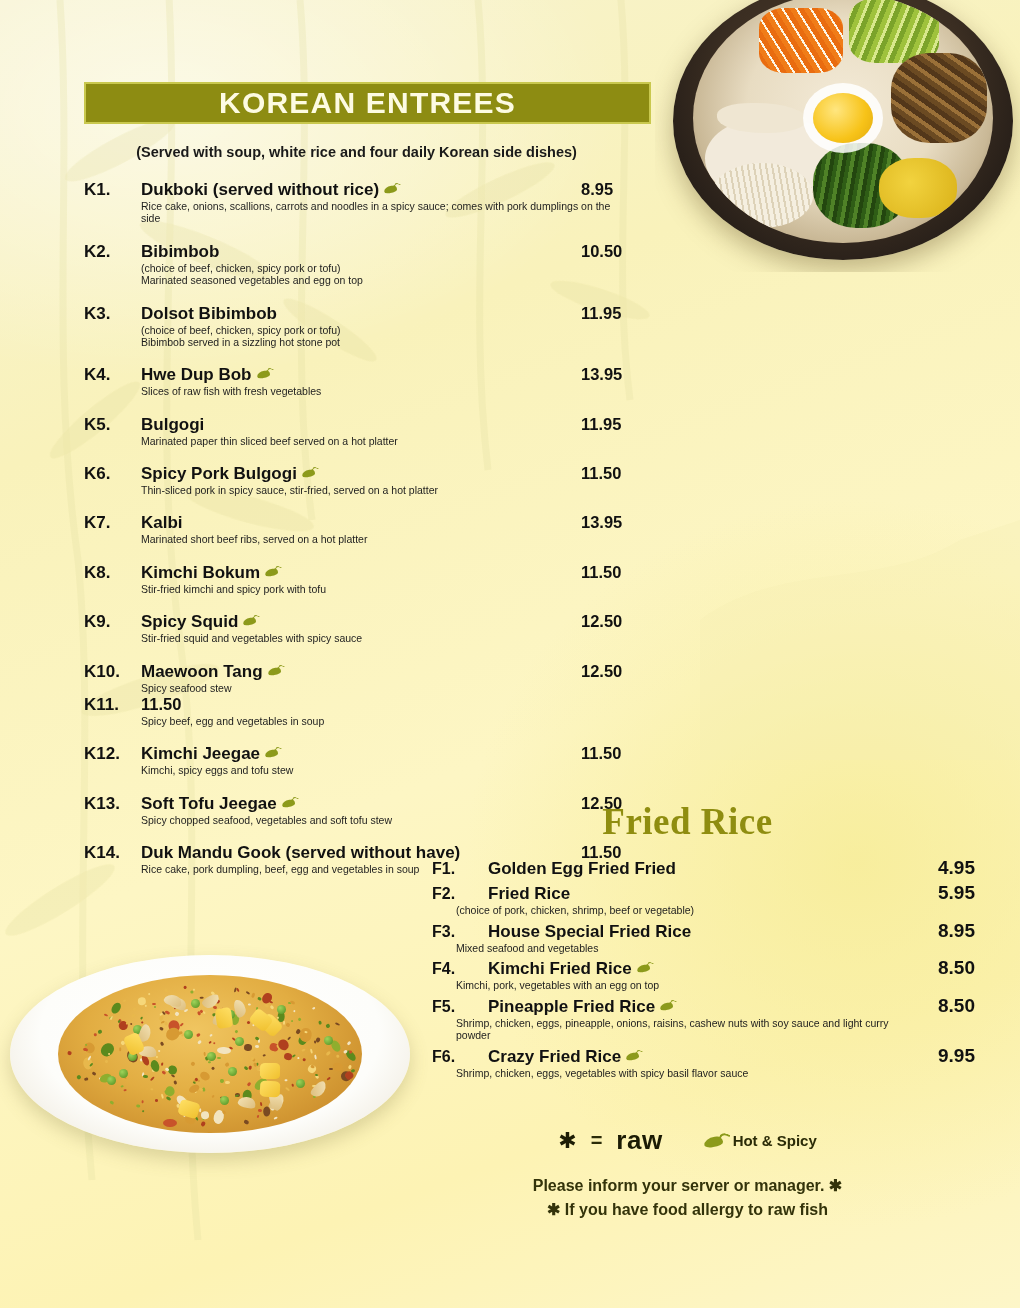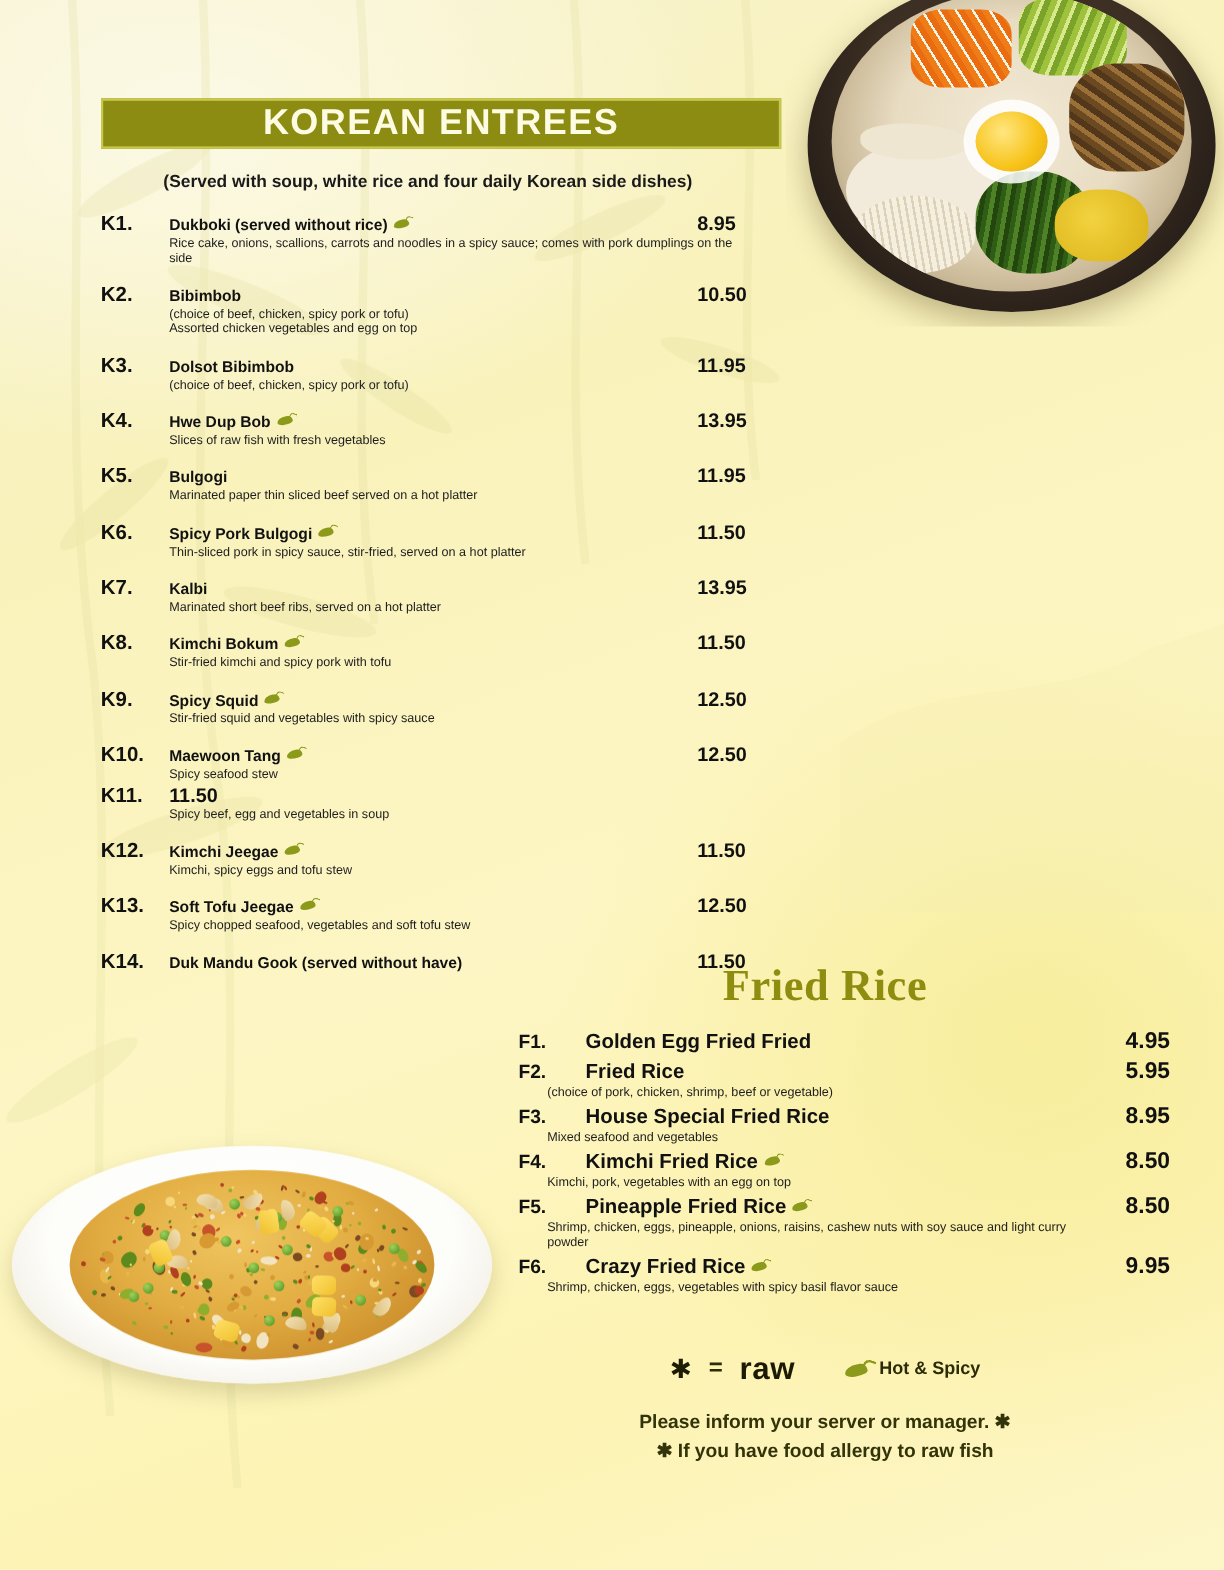--- a/index.html
+++ b/index.html
@@ -155,21 +155,21 @@
   }
   .mr-code {
     width: 57px;
     flex: 0 0 57px;
     font-size: 17px;
     font-weight: bold;
     color: #111;
   }
   .mr-name {
     flex: 1 1 auto;
-    font-size: 13px;
+    font-size: 17px;
     font-weight: bold;
     color: #111;
     white-space: nowrap;
     margin-top: 16px;
   }
   .mr-price {
     flex: 0 0 70px;
     text-align: left;
     font-size: 16.5px;
     font-weight: bold;
@@ -392,29 +392,30 @@
         </div>
         <div class="mr-desc">Rice cake, onions, scallions, carrots and noodles in a spicy sauce; comes with pork dumplings on the side</div>
       </div>
       <div class="menu-row">
         <div class="mr-line">
           <span class="mr-code">K2.</span>
           <span class="mr-name"><span>Bibimbob</span></span>
           <span class="mr-price">10.50</span>
         </div>
         <div class="mr-desc">(choice of beef, chicken, spicy pork or tofu)</div>
-        <div class="mr-desc">Assorted chicken vegetables and egg on top</div>
+        <div class="mr-desc">Marinated seasoned vegetables and egg on top</div>
       </div>
       <div class="menu-row">
         <div class="mr-line">
           <span class="mr-code">K3.</span>
           <span class="mr-name"><span>Dolsot Bibimbob</span></span>
           <span class="mr-price">11.95</span>
         </div>
         <div class="mr-desc">(choice of beef, chicken, spicy pork or tofu)</div>
+        <div class="mr-desc">Bibimbob served in a sizzling hot stone pot</div>
       </div>
       <div class="menu-row">
         <div class="mr-line">
           <span class="mr-code">K4.</span>
           <span class="mr-name"><span>Hwe Dup Bob</span><span class="chili"></span></span>
           <span class="mr-price">13.95</span>
         </div>
         <div class="mr-desc">Slices of raw fish with fresh vegetables</div>
       </div>
       <div class="menu-row">
@@ -487,20 +488,21 @@
           <span class="mr-price">12.50</span>
         </div>
         <div class="mr-desc">Spicy chopped seafood, vegetables and soft tofu stew</div>
       </div>
       <div class="menu-row">
         <div class="mr-line">
           <span class="mr-code">K14.</span>
           <span class="mr-name"><span>Duk Mandu Gook (served without have)</span></span>
           <span class="mr-price">11.50</span>
         </div>
+        <div class="mr-desc">Rice cake, pork dumpling, beef, egg and vegetables in soup</div>
       </div>
     </div>
 </section>
 
 <section class="friedrice-section">
   <h2 class="fr-title">Fried Rice</h2>
   <div id="friedrice-list">
       <div class="fr-row">
         <div class="fr-line">
           <span class="fr-code">F1.</span>

